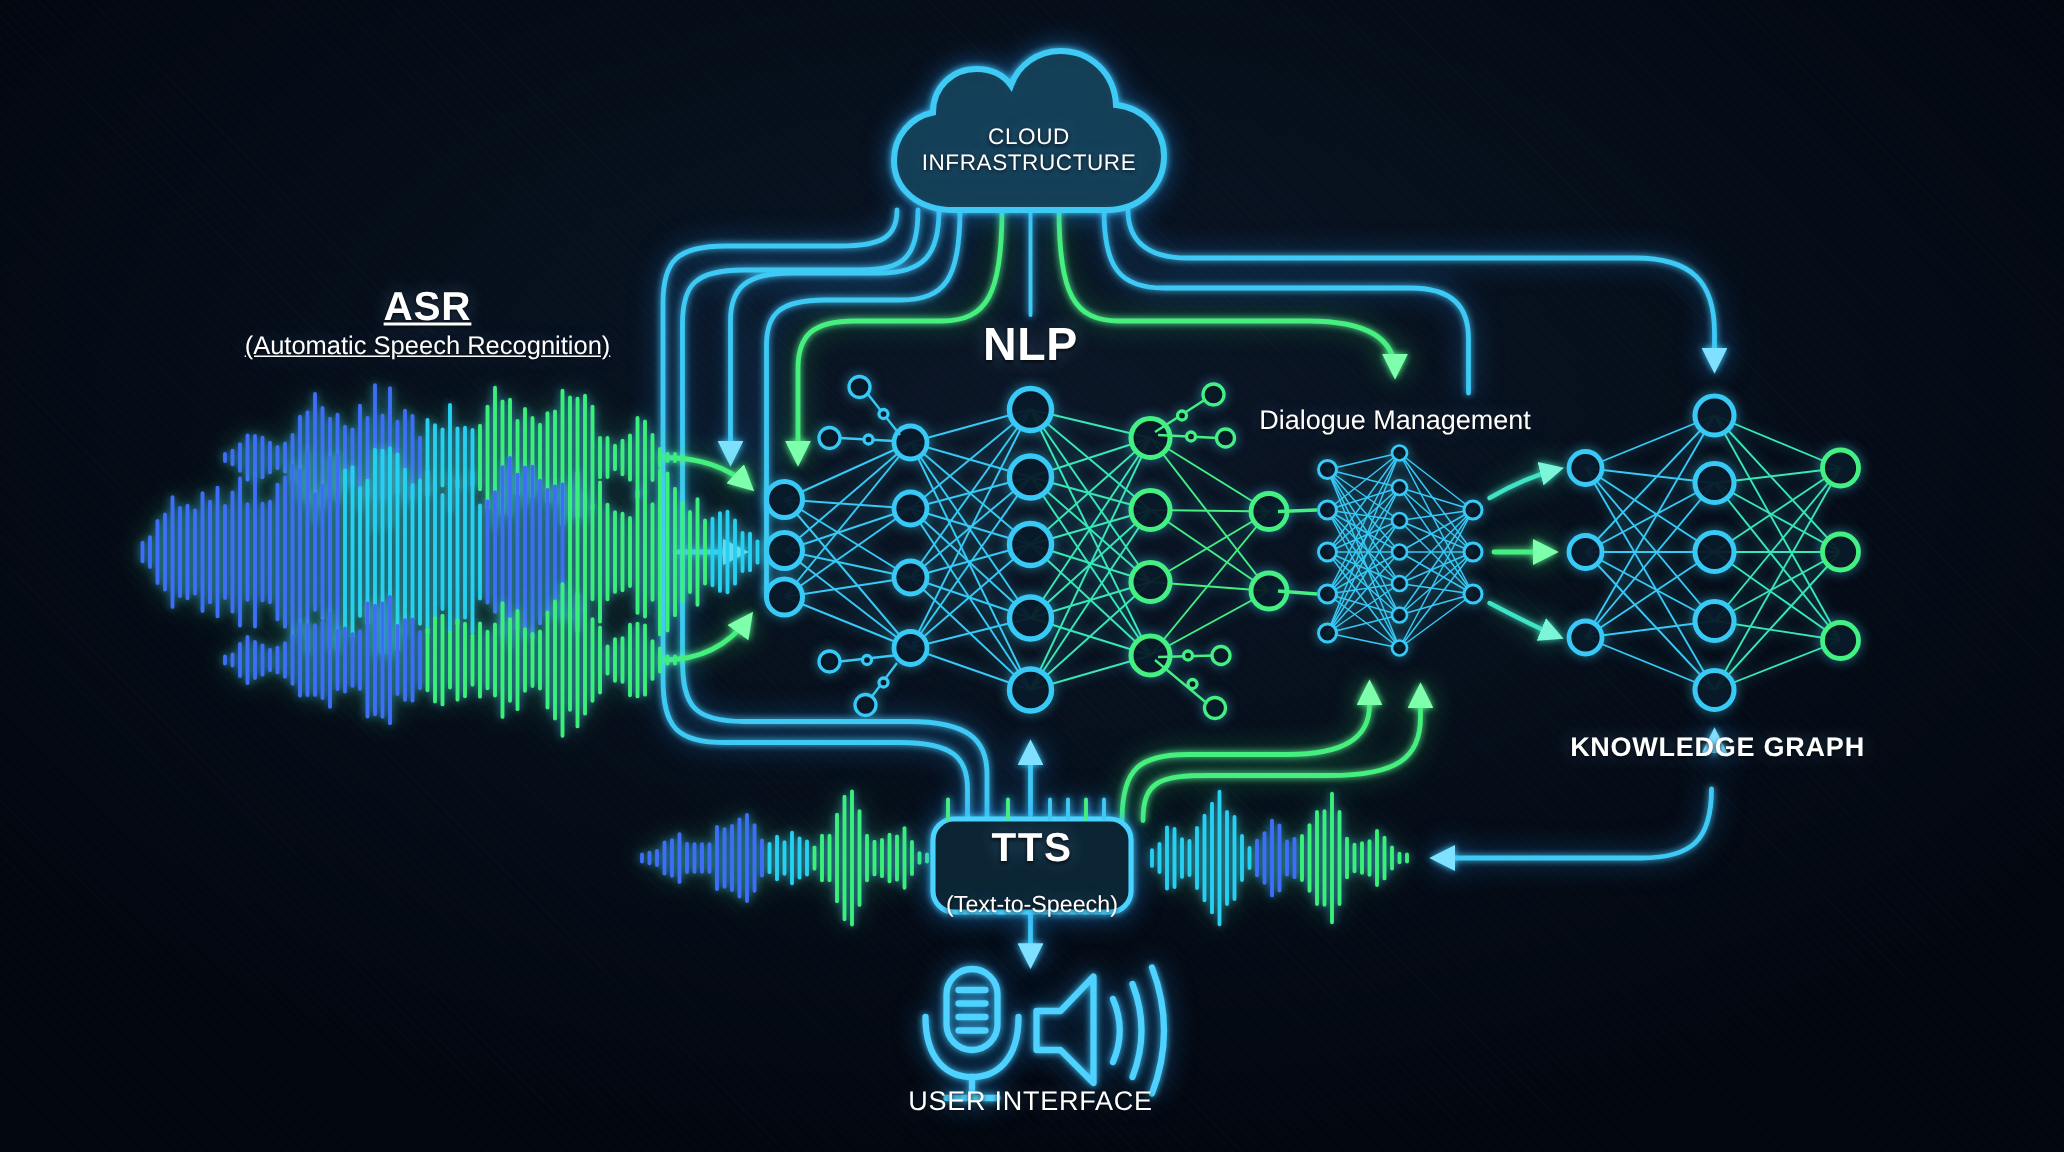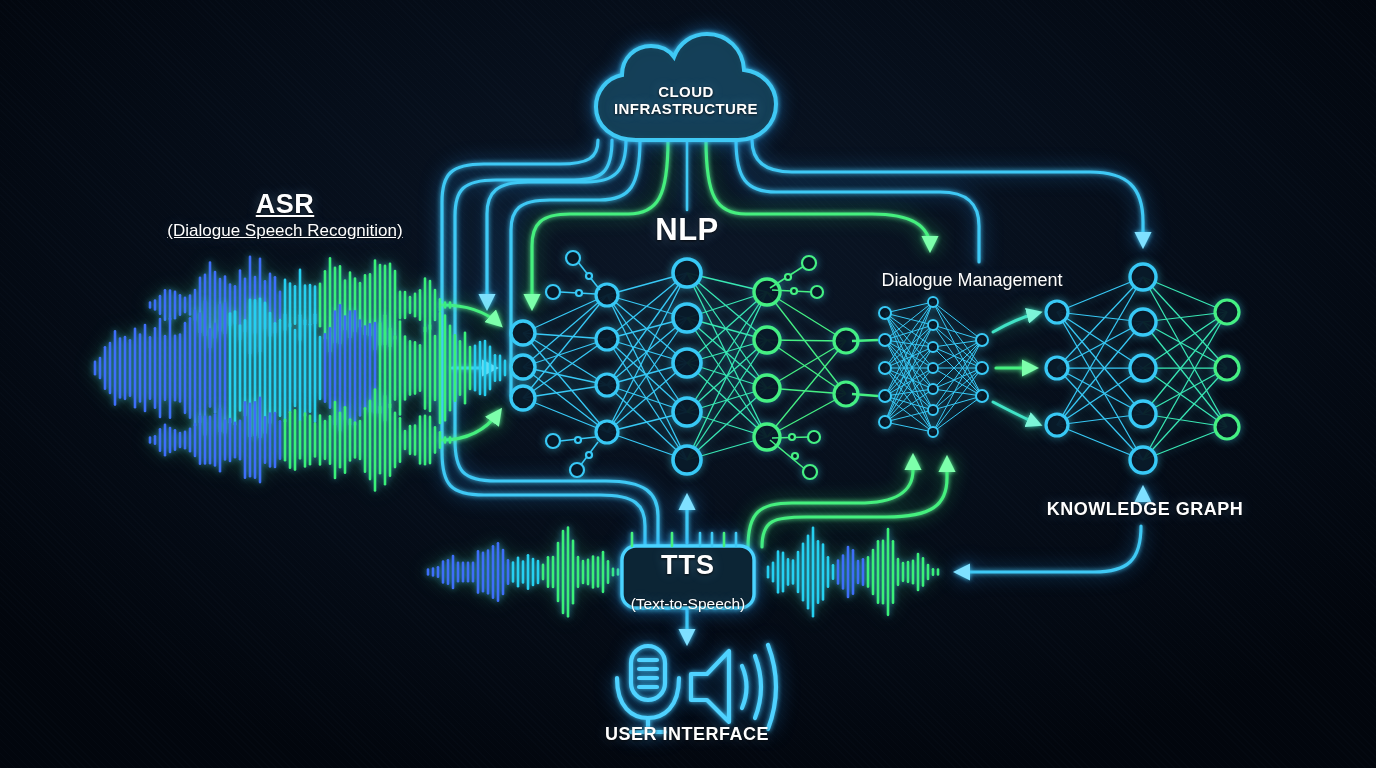--- a/index.html
+++ b/index.html
@@ -16,26 +16,26 @@
   .gt{filter:drop-shadow(0 0 2.5px rgba(70,235,200,.9)) drop-shadow(0 0 9px rgba(50,220,170,.4));}
   .gn{filter:drop-shadow(0 0 4px rgba(60,205,235,.55));}
   .gw{filter:drop-shadow(0 0 3px rgba(70,205,255,.6)) drop-shadow(0 0 9px rgba(70,235,160,.3));}
   .label{
     position:absolute;color:#fff;text-align:center;transform:translateX(-50%);
     text-shadow:0 1px 3px rgba(0,0,0,.85), 0 0 12px rgba(150,210,255,.3);
     white-space:nowrap; user-select:none;
   }
   .t-big{font-weight:bold;font-size:27px;letter-spacing:.5px;}
   .t-sub{font-size:17px;font-weight:normal;margin-top:1px;}
-  .t-cloud{font-weight:bold;font-size:15px;line-height:17px;letter-spacing:.4px;}
+  .t-cloud{font-weight:normal;font-size:15px;line-height:17px;letter-spacing:.4px;}
   .t-dm{font-size:18px;font-weight:500;}
   .t-kg{font-size:18px;font-weight:bold;letter-spacing:.5px;}
   .t-tts{font-weight:bold;font-size:27px;letter-spacing:1px;line-height:27px;}
   .t-tts-sub{font-size:15.5px;margin-top:16px;}
-  .t-ui{font-size:18px;font-weight:bold;letter-spacing:.5px;text-align:right;}
+  .t-ui{font-size:18px;font-weight:normal;letter-spacing:.5px;text-align:right;}
 </style>
 </head>
 <body>
 
 <div id="stage">
 
   <svg width="1376" height="768" viewBox="0 0 1376 768">
     <defs>
       <marker id="mB" viewBox="0 0 10 10" refX="7" refY="5" markerWidth="5.4" markerHeight="5.4" orient="auto-start-reverse">
         <path d="M0,0 L10,5 L0,10 z" fill="#7fe0ff"></path>
@@ -634,30 +634,30 @@
     </g>
   </svg>
 
   <div class="label t-cloud" style="left:686px;top:83px;">
     <div>CLOUD</div>
     <div>INFRASTRUCTURE</div>
   </div>
 
   <div class="label" style="left:285px;top:189px;text-decoration:underline;">
     <div class="t-big">ASR</div>
-    <div class="t-sub">(Dialogue Speech Recognition)</div>
+    <div class="t-sub">(Automatic Speech Recognition)</div>
   </div>
 
   <div class="label" style="left:687px;top:212px;">
     <div class="t-big" style="font-size:31px;">NLP</div>
   </div>
 
-  <div class="label t-dm" style="left:972px;top:270px;">Dialogue Management</div>
-
-  <div class="label t-kg" style="left:1145px;top:499px;">KNOWLEDGE GRAPH</div>
+  <div class="label t-dm" style="left:930px;top:270px;">Dialogue Management</div>
+
+  <div class="label t-kg" style="left:1145px;top:488px;">KNOWLEDGE GRAPH</div>
 
   <div class="label" style="left:688px;top:552px;text-align:center;">
     <div class="t-tts">TTS</div>
     <div class="t-tts-sub">(Text-to-Speech)</div>
   </div>
 
   <div class="label t-ui" style="left:687px;top:724px;">USER INTERFACE</div>
 </div>
 
 </body></html>

